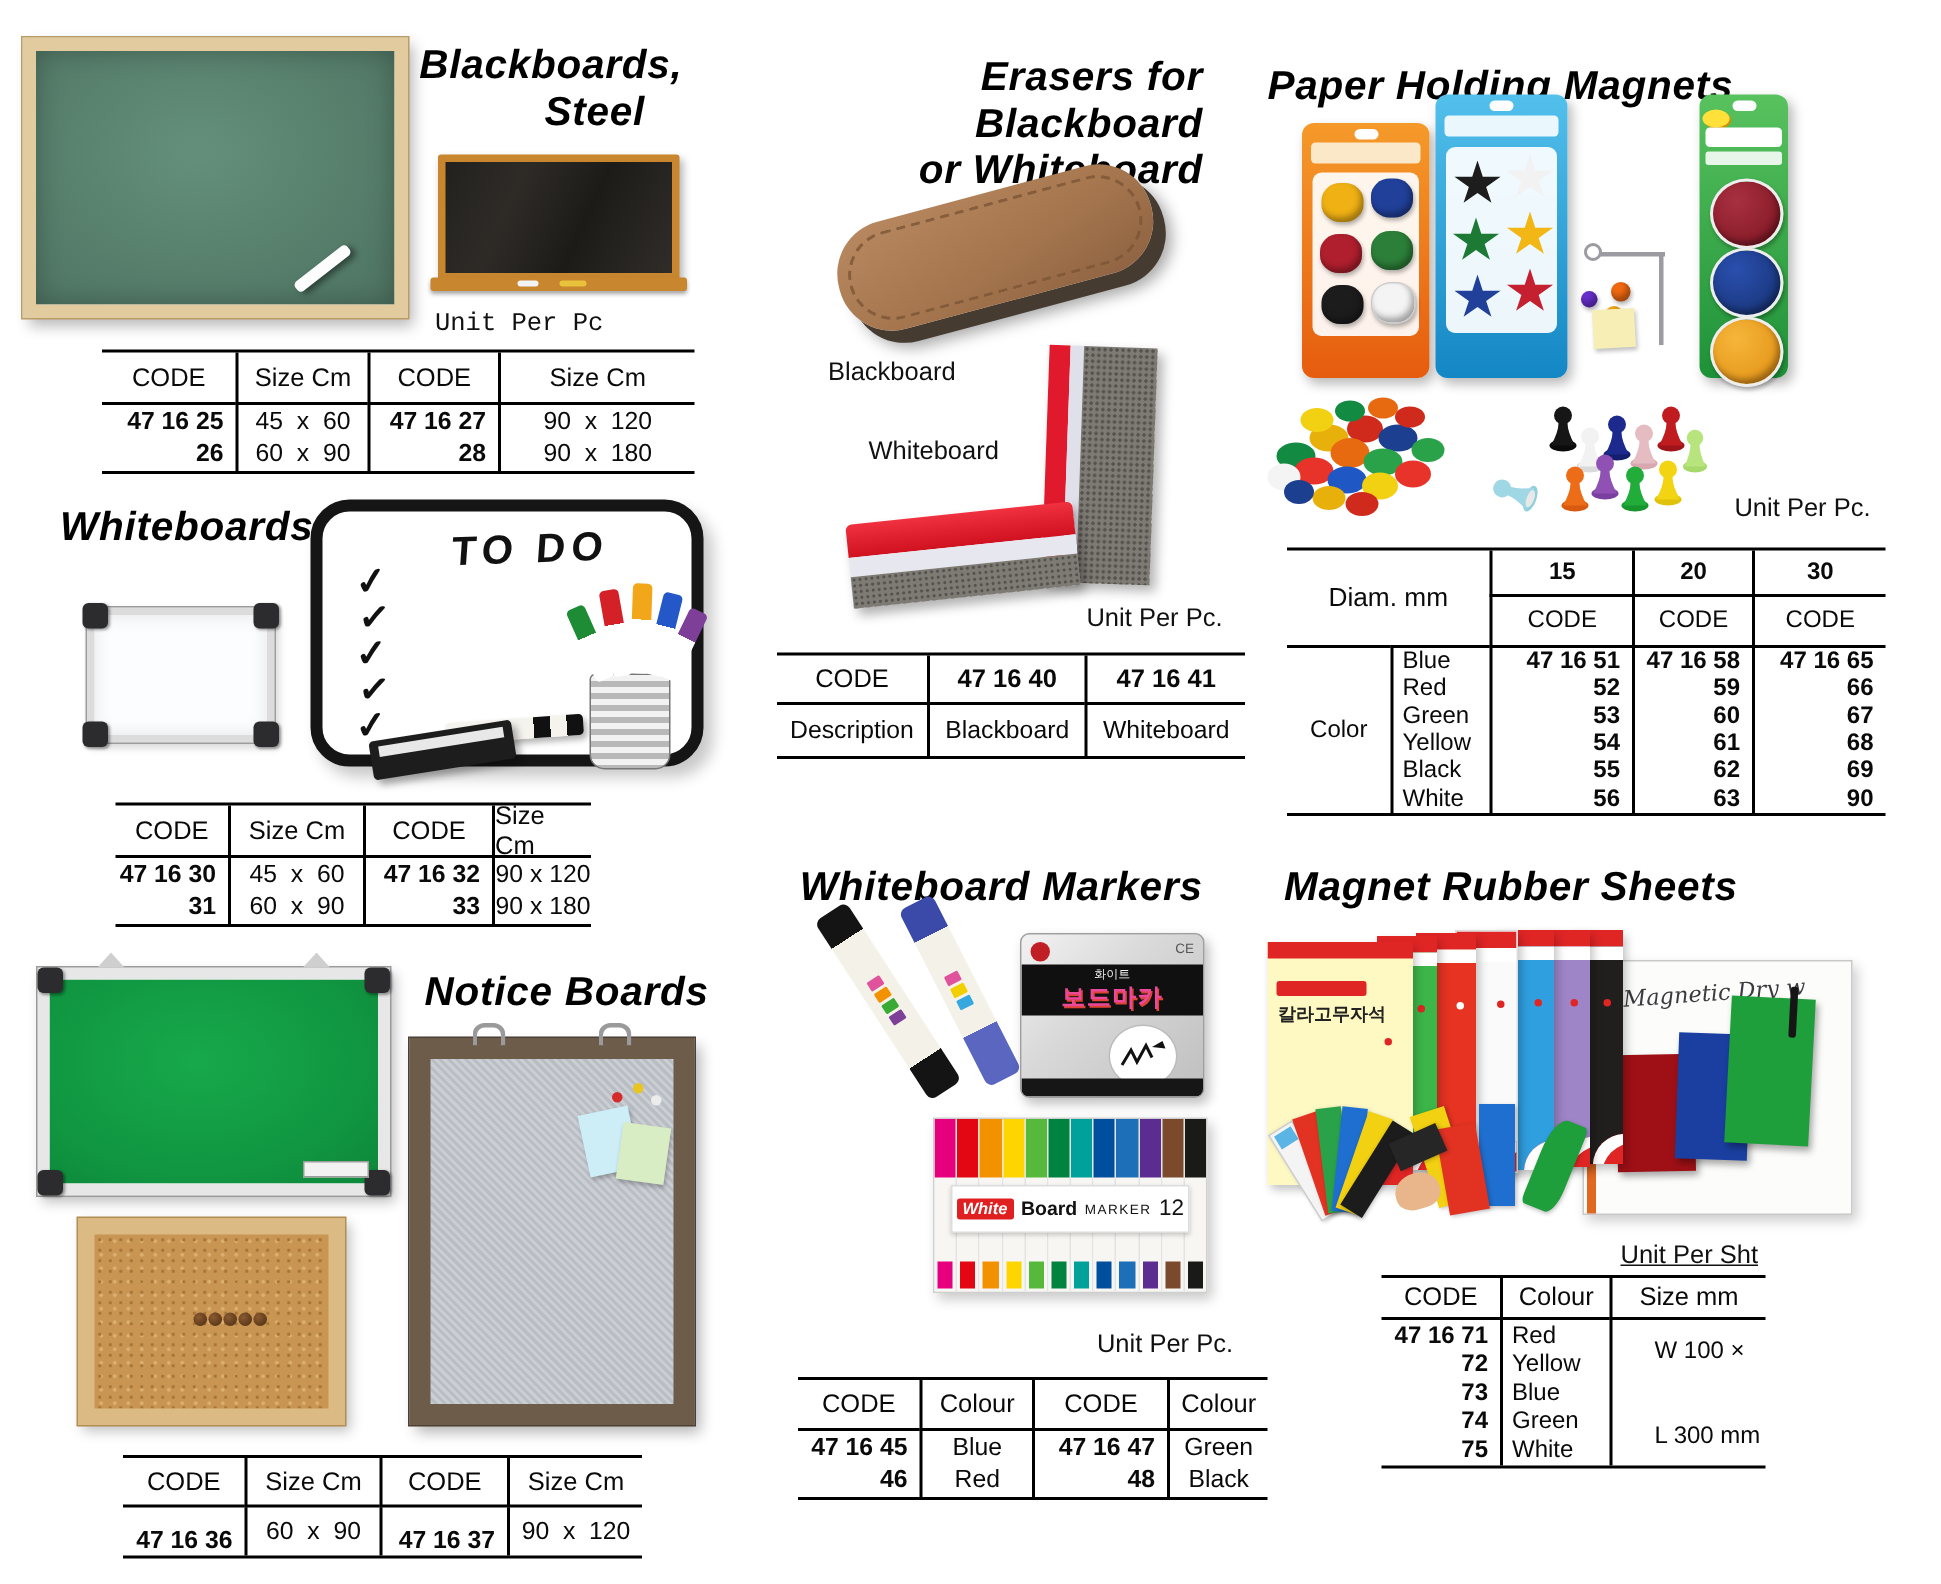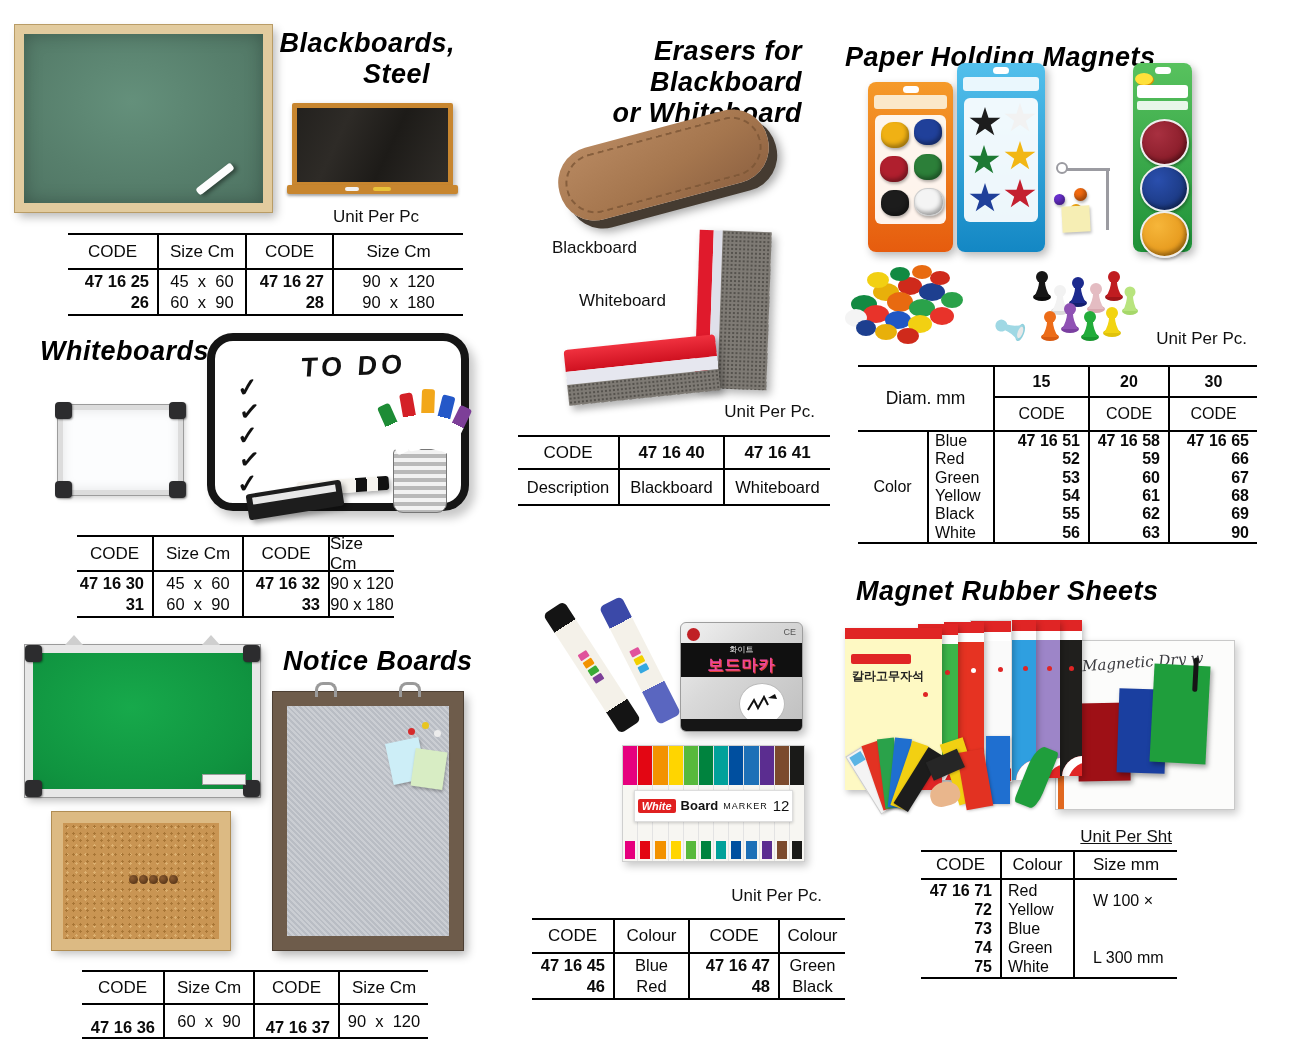--- a/index.html
+++ b/index.html
@@ -120,21 +120,21 @@
     <div>Blackboards,</div>
     <div style="padding-right:25px;">Steel</div>
   </div>
   <div class="abs steelboard" style="left:292px;top:103px;width:151px;height:74px;">
     <div class="bb-in"></div>
     <div class="bb-tray">
       <span class="chalkbit" style="left:58px;top:2px;width:14px;background:#f3f3f3;"></span>
       <span class="chalkbit" style="left:86px;top:2px;width:18px;background:#e8c23a;"></span>
     </div>
   </div>
-  <div class="abs unit" style="left:306px;top:207px;width:140px;text-align:center;">Unit Per Pc</div>
+  <div class="abs unit" style="left:290px;top:207px;width:140px;text-align:left;font-family:Liberation Mono, monospace;">Unit Per Pc</div>
 
   <div class="tbl" style="left:68px;top:233px;grid-template-columns:89px 88px 87px 131px;grid-template-rows:35px 44px;">
     <div class="c hdr">CODE</div>
     <div class="c hdr vl">Size Cm</div>
     <div class="c hdr vl">CODE</div>
     <div class="c hdr vl">Size Cm</div>
     <div class="c stack codes">
       <div>47 16 25</div>
       <div>26</div>
     </div>
@@ -258,20 +258,21 @@
 
   <div class="tbl" style="left:518px;top:435px;grid-template-columns:100px 105px 107px;grid-template-rows:33px 34px;">
     <div class="c hdr">CODE</div>
     <div class="c hdr vl b">47 16 40</div>
     <div class="c hdr vl b">47 16 41</div>
     <div class="c">Description</div>
     <div class="c vl">Blackboard</div>
     <div class="c vl">Whiteboard</div>
   </div>
 
+  <div class="abs title" style="left:500px;top:576px;width:335px;text-align:center;">Whiteboard Markers</div>
   <div class="markerstick" style="left:521px;top:655px;width:142px;transform:rotate(57deg);background:linear-gradient(90deg,#141414 0 15%,#f4f1e9 15% 82%,#141414 82%);justify-content:center;">
     <span class="chip" style="background:#e0529c;"></span>
     <span class="chip" style="background:#f29200;"></span>
     <span class="chip" style="background:#3aaa35;"></span>
     <span class="chip" style="background:#7d3f98;"></span>
   </div>
   <div class="markerstick" style="left:574px;top:648px;width:132px;transform:rotate(63deg);background:linear-gradient(90deg,#3b49a8 0 18%,#f4f1e9 18% 72%,#5a66c0 72%);justify-content:center;">
     <span class="chip" style="background:#e0529c;"></span>
     <span class="chip" style="background:#f2d000;"></span>
     <span class="chip" style="background:#35a8e0;"></span>
@@ -635,19 +636,19 @@
       <div>74</div>
       <div>75</div>
     </div>
     <div class="c stack vl ll" style="line-height:19px;">
       <div>Red</div>
       <div>Yellow</div>
       <div>Blue</div>
       <div>Green</div>
       <div>White</div>
     </div>
-    <div class="c stack vl ll" style="line-height:25px;padding-left:18px;gap:32px;">
+    <div class="c stack vl ll" style="line-height:25px;padding-left:28px;gap:32px;">
       <div>W 100 ×</div>
       <div>L 300 mm</div>
     </div>
   </div>
 
 </div>
 
 </body></html>

